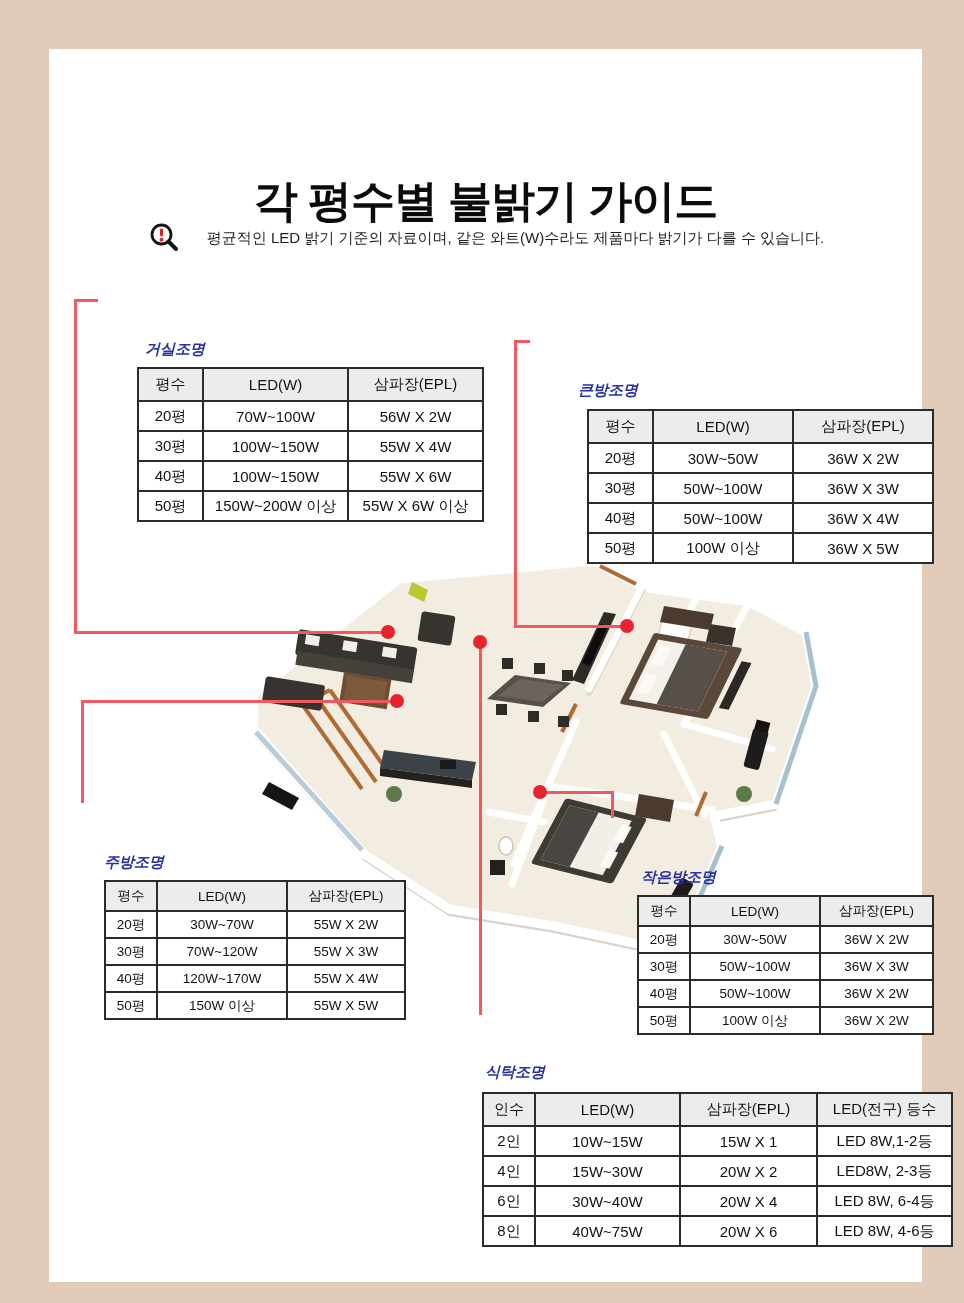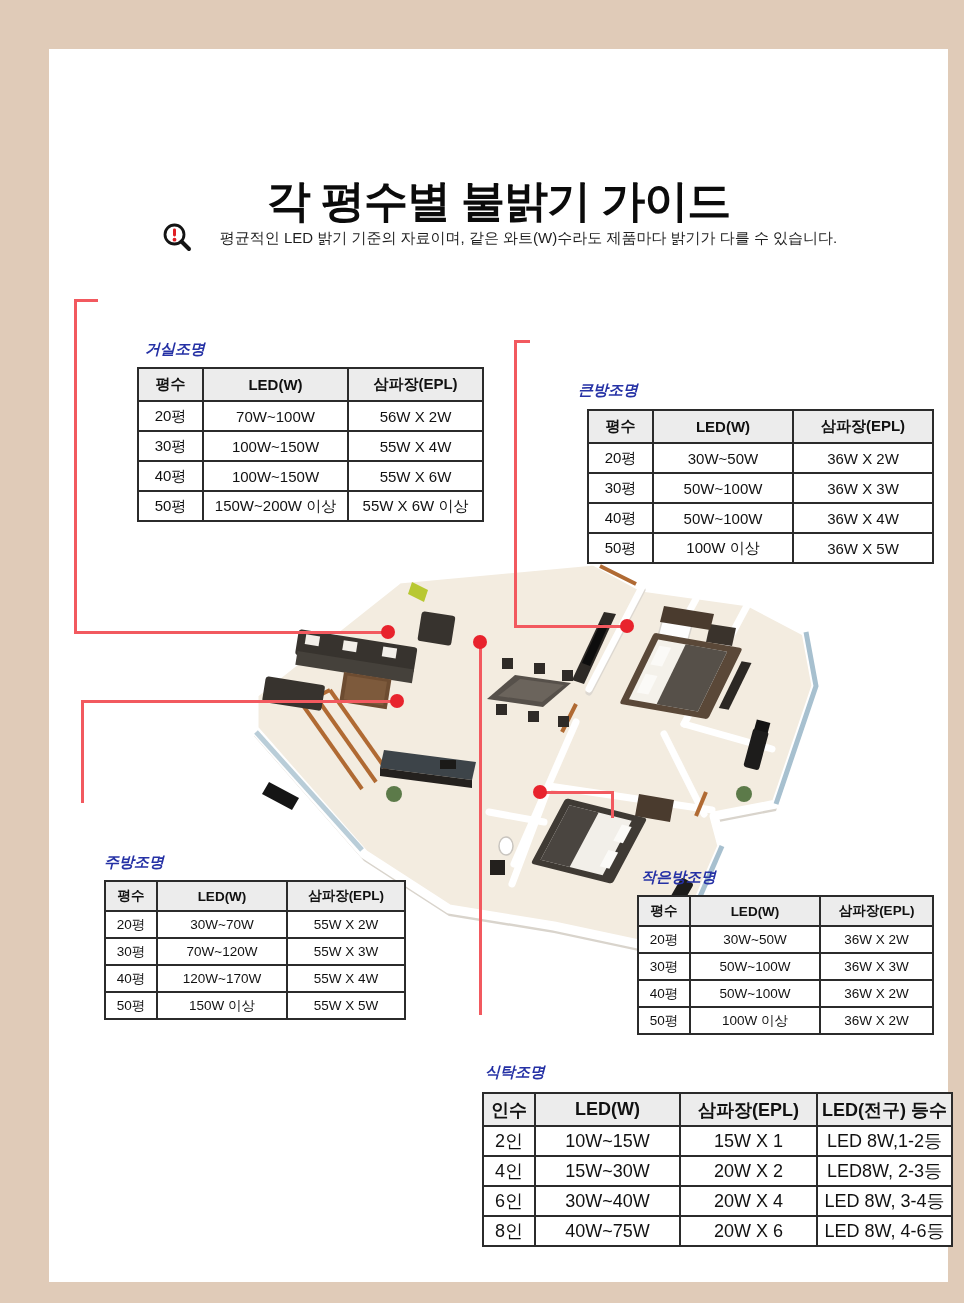--- a/index.html
+++ b/index.html
@@ -4,21 +4,20 @@
 <style>
   html,body{margin:0;padding:0;}
   body{
     width:964px;height:1303px;position:relative;overflow:hidden;
     background:#e0cbb8;
     font-family:"Liberation Sans","DejaVu Sans",sans-serif;
   }
   .card{
     position:absolute;left:49px;top:49px;width:873px;height:1233px;
     background:#ffffff;
-    padding-left:26px;
   }
   .page-title{
     position:absolute;left:0;right:0;top:94px;text-align:center;
     font-size:44px;font-weight:800;color:#0b0b0b;letter-spacing:-1px;
   }
   .notice{
     position:absolute;left:0;right:0;top:172px;
     display:flex;align-items:center;justify-content:center;gap:26px;
   }
   .notice-text{font-size:15px;color:#1d1d1d;}
@@ -27,28 +26,28 @@
   .tlabel{
     position:absolute;font-size:15px;font-weight:700;color:#2531a5;z-index:5;font-style:italic;
   }
   table{
     position:absolute;border-collapse:collapse;table-layout:fixed;background:#fff;z-index:4;
   }
   th,td{
     border:2px solid #2b2b2b;text-align:center;vertical-align:middle;
     color:#111;padding:0 2px;white-space:nowrap;overflow:hidden;
   }
-  th{background:#ececec;font-weight:700;}
+  th{background:#ececec;font-weight:400;}
   .big-tbl{width:345px;font-size:15px;}
   .big-tbl th{height:31px;}
   .big-tbl td{height:28px;}
   .small-tbl{font-size:13.5px;}
   .small-tbl th{height:28px;}
   .small-tbl td{height:25px;}
-  .dining-tbl{width:469px;font-size:18px;}
+  .dining-tbl{width:469px;font-size:15px;}
   .dining-tbl th{height:31px;}
   .dining-tbl td{height:28px;}
   .t-living{left:88px;top:318px;}
   .t-big{left:538px;top:360px;}
   .t-kitchen{left:55px;top:831px;width:300px;}
   .t-small{left:588px;top:846px;width:295px;}
   .t-dining{left:433px;top:1043px;}
   .lb-living{left:96px;top:291px;}
   .lb-big{left:529px;top:332px;}
   .lb-kitchen{left:55px;top:804px;}
@@ -373,21 +372,21 @@
         <tr>
           <td>4인</td>
           <td>15W~30W</td>
           <td>20W X 2</td>
           <td>LED8W, 2-3등</td>
         </tr>
         <tr>
           <td>6인</td>
           <td>30W~40W</td>
           <td>20W X 4</td>
-          <td>LED 8W, 3-4등</td>
+          <td>LED 8W, 6-4등</td>
         </tr>
         <tr>
           <td>8인</td>
           <td>40W~75W</td>
           <td>20W X 6</td>
           <td>LED 8W, 4-6등</td>
         </tr>
       </tbody>
     </table>
 

